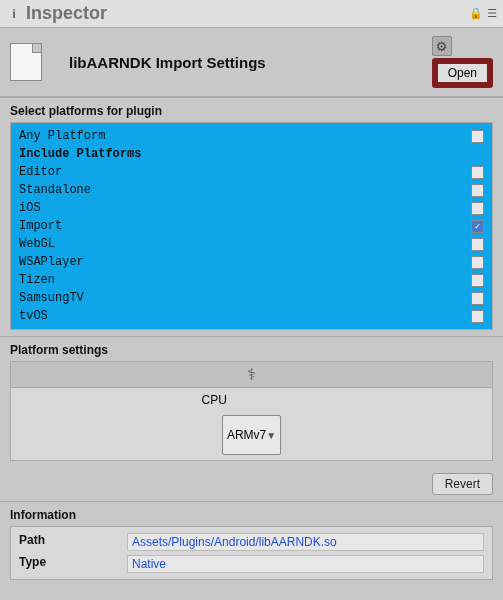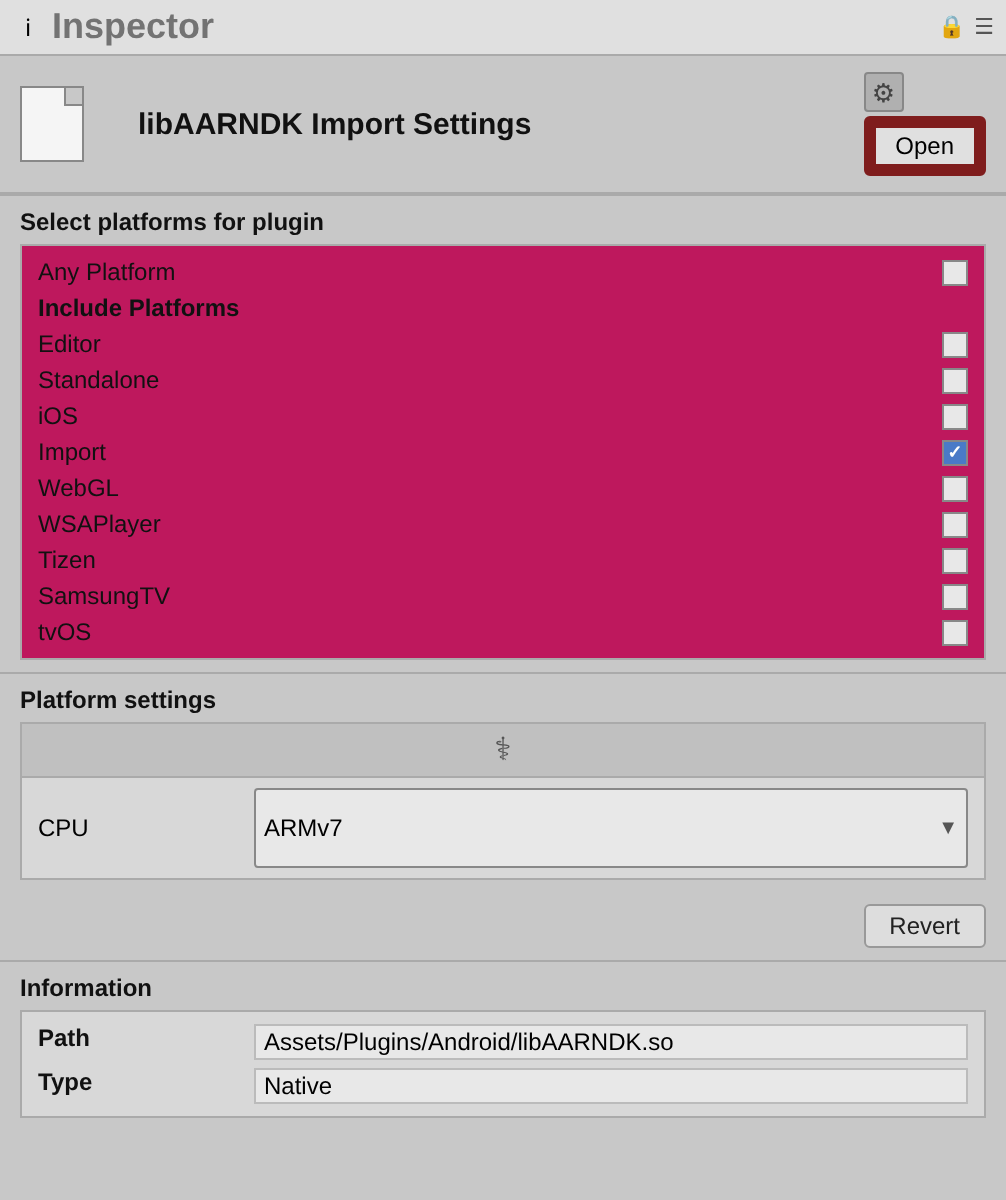--- a/index.html
+++ b/index.html
@@ -116,23 +116,24 @@
     }
     .section-title {
       font-size: 12px;
       font-weight: bold;
       color: #111;
       margin-bottom: 4px;
     }
 
     
     .platforms-panel {
-      background: #be185d;
+      background: #0ea5e9;
       border: 1px solid #aaa;
       padding: 4px 8px;
+      font-family: Liberation Mono, monospace;
     }
     .platform-row {
       display: flex;
       align-items: center;
       justify-content: space-between;
       padding: 2px 0;
     }
     .platform-label {
       color: #111;
       font-size: 12px;
@@ -176,20 +177,21 @@
     }
     .android-icon {
       font-size: 16px;
       color: #555;
     }
     .cpu-row {
       display: flex;
       align-items: center;
       padding: 5px 8px;
       gap: 8px;
+      flex-direction: column;
     }
     .cpu-label {
       width: 100px;
       font-size: 12px;
     }
     .cpu-select {
       flex: 1;
       background: #e8e8e8;
       border: 1px solid #888;
       border-radius: 2px;
@@ -236,21 +238,21 @@
       gap: 8px;
     }
     .info-key {
       width: 100px;
       font-size: 12px;
       color: #111;
       font-weight: bold;
     }
     .info-value {
       font-size: 12px;
-      color: #000000;
+      color: #1d4ed8;
       background: #e8e8e8;
       border: 1px solid #bbb;
       padding: 1px 4px;
       flex: 1;
     }
 
     
     .divider {
       height: 1px;
       background: #aaa;

